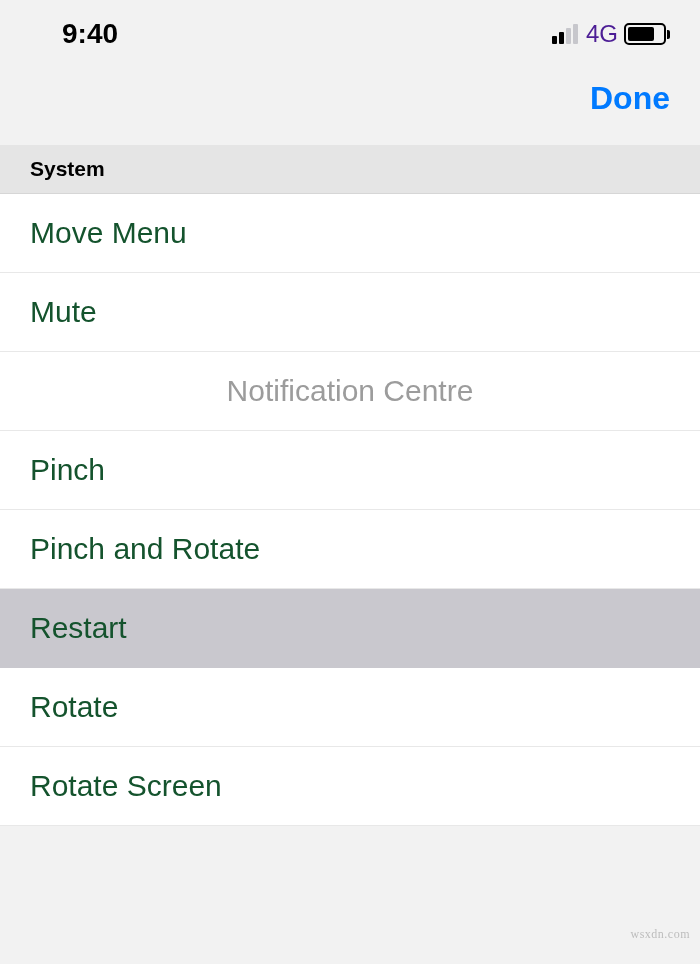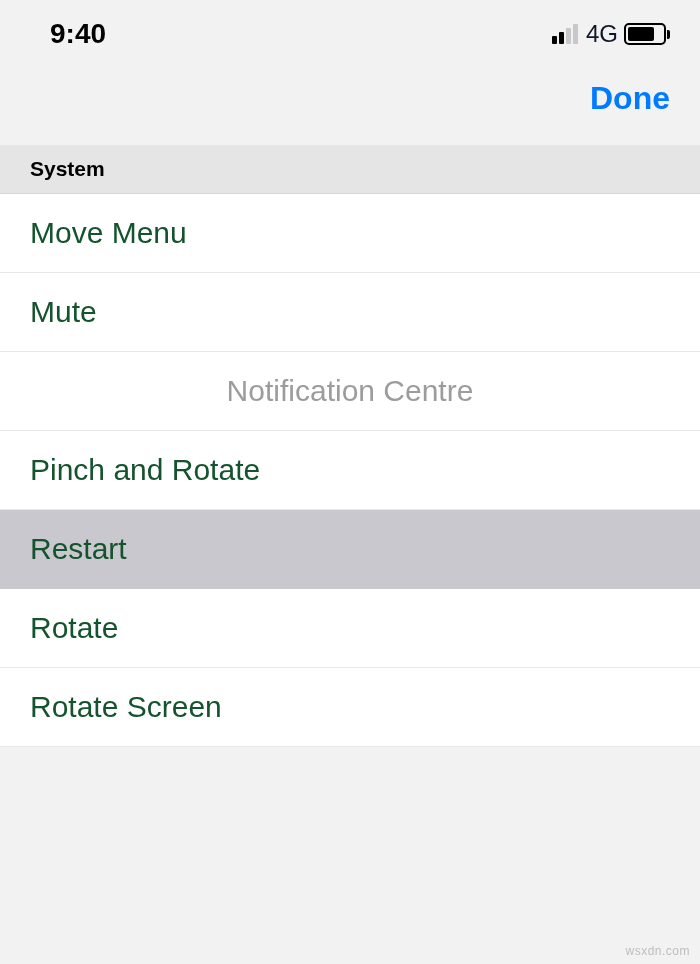--- a/index.html
+++ b/index.html
@@ -12,22 +12,23 @@
       width: 700px;
       height: 964px;
       background: #f2f2f2;
       overflow: hidden;
       position: relative;
     }
     .status-bar {
       display: flex;
       justify-content: space-between;
       align-items: center;
-      padding: 18px 30px 10px 50px;
+      padding: 18px 30px 10px 20px;
       height: 60px;
+      margin-left: 42px;
     }
     .status-time {
       font-size: 28px;
       font-weight: 600;
       color: #000;
     }
     .status-right {
       display: flex;
       align-items: center;
       gap: 6px;
@@ -43,21 +44,21 @@
       background: #c7c7cc;
       border-radius: 1px;
     }
     .signal-bars span:nth-child(1) { height: 8px; background: #000; }
     .signal-bars span:nth-child(2) { height: 12px; background: #000; }
     .signal-bars span:nth-child(3) { height: 16px; background: #c7c7cc; }
     .signal-bars span:nth-child(4) { height: 20px; background: #c7c7cc; }
     .network-label {
       font-size: 24px;
       font-weight: 500;
-      color: #0f172a;
+      color: #4c1d95;
       margin-left: 2px;
     }
     .battery {
       display: flex;
       align-items: center;
     }
     .battery-body {
       width: 42px;
       height: 22px;
       border: 2px solid #000;
@@ -113,25 +114,26 @@
     .list-item.disabled {
       color: #9c9c9c;
       text-align: center;
     }
     .list-item.selected {
       background: #c9c8ce;
       border-bottom: 1px solid #c9c8ce;
     }
     .watermark {
       position: absolute;
-      bottom: 6px;
+      bottom: 22px;
       right: 10px;
       font-size: 12px;
       color: #bdbdbd;
       letter-spacing: 0.5px;
+      font-family: Liberation Serif, serif;
     }
   </style>
 </head>
 <body>
 
 <div class="status-bar">
   <div class="status-time">9:40</div>
   <div class="status-right">
     <div class="signal-bars">
       <span></span>
@@ -152,19 +154,20 @@
 <div class="nav-bar">
   <div class="done-button">Done</div>
 </div>
 
 <div class="section-header">System</div>
 
 <div class="list">
   <div class="list-item">Move Menu</div>
   <div class="list-item">Mute</div>
   <div class="list-item disabled">Notification Centre</div>
+  <div class="list-item">Pinch</div>
   <div class="list-item">Pinch and Rotate</div>
   <div class="list-item selected">Restart</div>
   <div class="list-item">Rotate</div>
   <div class="list-item">Rotate Screen</div>
 </div>
 
 <div class="watermark">wsxdn.com</div>
 
 </body></html>

